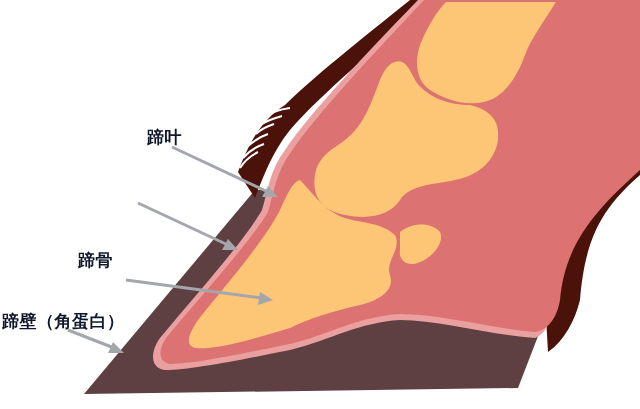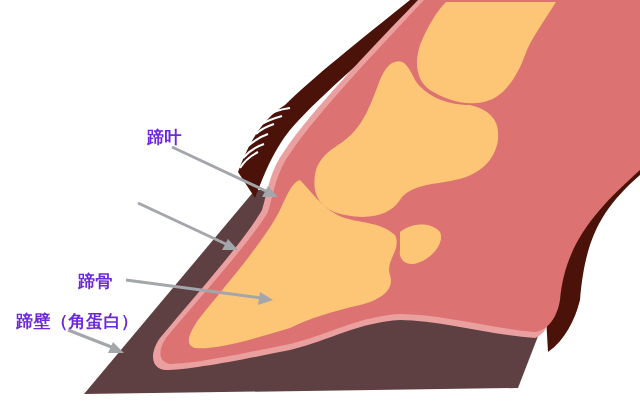--- a/index.html
+++ b/index.html
@@ -1,18 +1,18 @@
 <!DOCTYPE html>
 <html><head>
 <meta charset="utf-8">
 <style>
   html, body { margin: 0; padding: 0; background: #ffffff; }
   body { width: 640px; height: 409px; position: relative; overflow: hidden; font-family: "DejaVu Sans", "Liberation Sans", sans-serif; }
   #stage { position: absolute; left: 0; top: 0; width: 640px; height: 409px; }
-  .label { position: absolute; font-size: 17px; font-weight: bold; color: #6d28d9; white-space: nowrap; letter-spacing: 0.5px; }
+  .label { position: absolute; font-size: 17px; font-weight: bold; color: #0f172a; white-space: nowrap; letter-spacing: 0.5px; }
 </style>
 </head>
 <body>
 
 <div id="stage">
   <svg width="640" height="409" viewBox="0 0 640 409" xmlns="http://www.w3.org/2000/svg">
 
     <path d="M84,394 L255,190 L300,190 L560,225 L552,300 L518,388 Z" fill="#5e4043"></path>
 
     <path d="M238,172 C250,140 262,120 285,105 C310,80 360,40 410,0 L432,0 C380,45 320,95 290,130 C272,152 262,180 255,198 Z" fill="#4a1208"></path>
@@ -45,15 +45,15 @@
       <line x1="138" y1="203" x2="228" y2="245"></line>
       <polygon points="238,250 222,250 228,239" stroke="none"></polygon>
       <line x1="126" y1="280" x2="262" y2="298"></line>
       <polygon points="273,300 258,305 260,292" stroke="none"></polygon>
       <line x1="68" y1="330" x2="114" y2="348"></line>
       <polygon points="124,353 108,353 113,342" stroke="none"></polygon>
     </g>
   </svg>
 
   <div class="label" style="left:147px; top:126px;">蹄叶</div>
-  <div class="label" style="left:78px; top:270px;">蹄骨</div>
-  <div class="label" style="left:16px; top:310px;">蹄壁（角蛋白）</div>
+  <div class="label" style="left:78px; top:249px;">蹄骨</div>
+  <div class="label" style="left:2px; top:310px;">蹄壁（角蛋白）</div>
 </div>
 
 </body></html>

